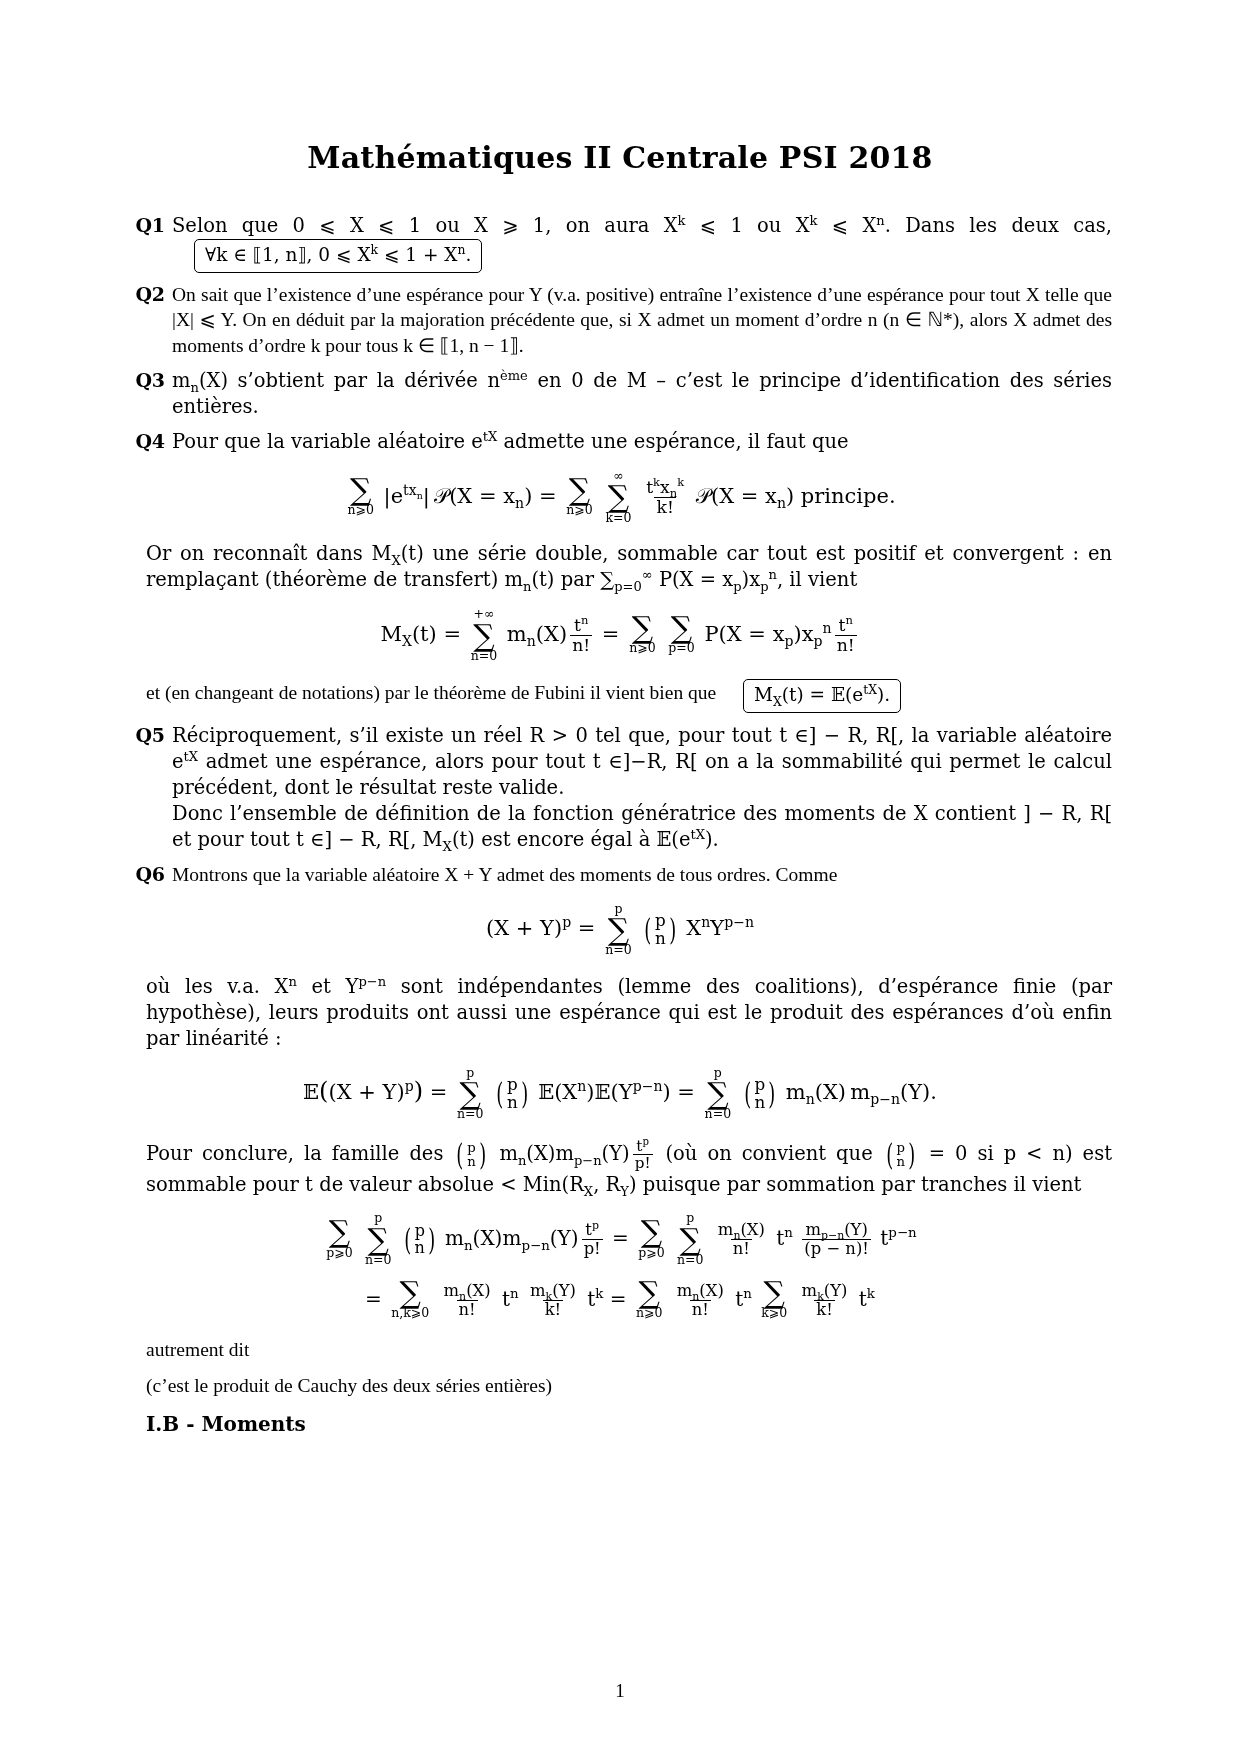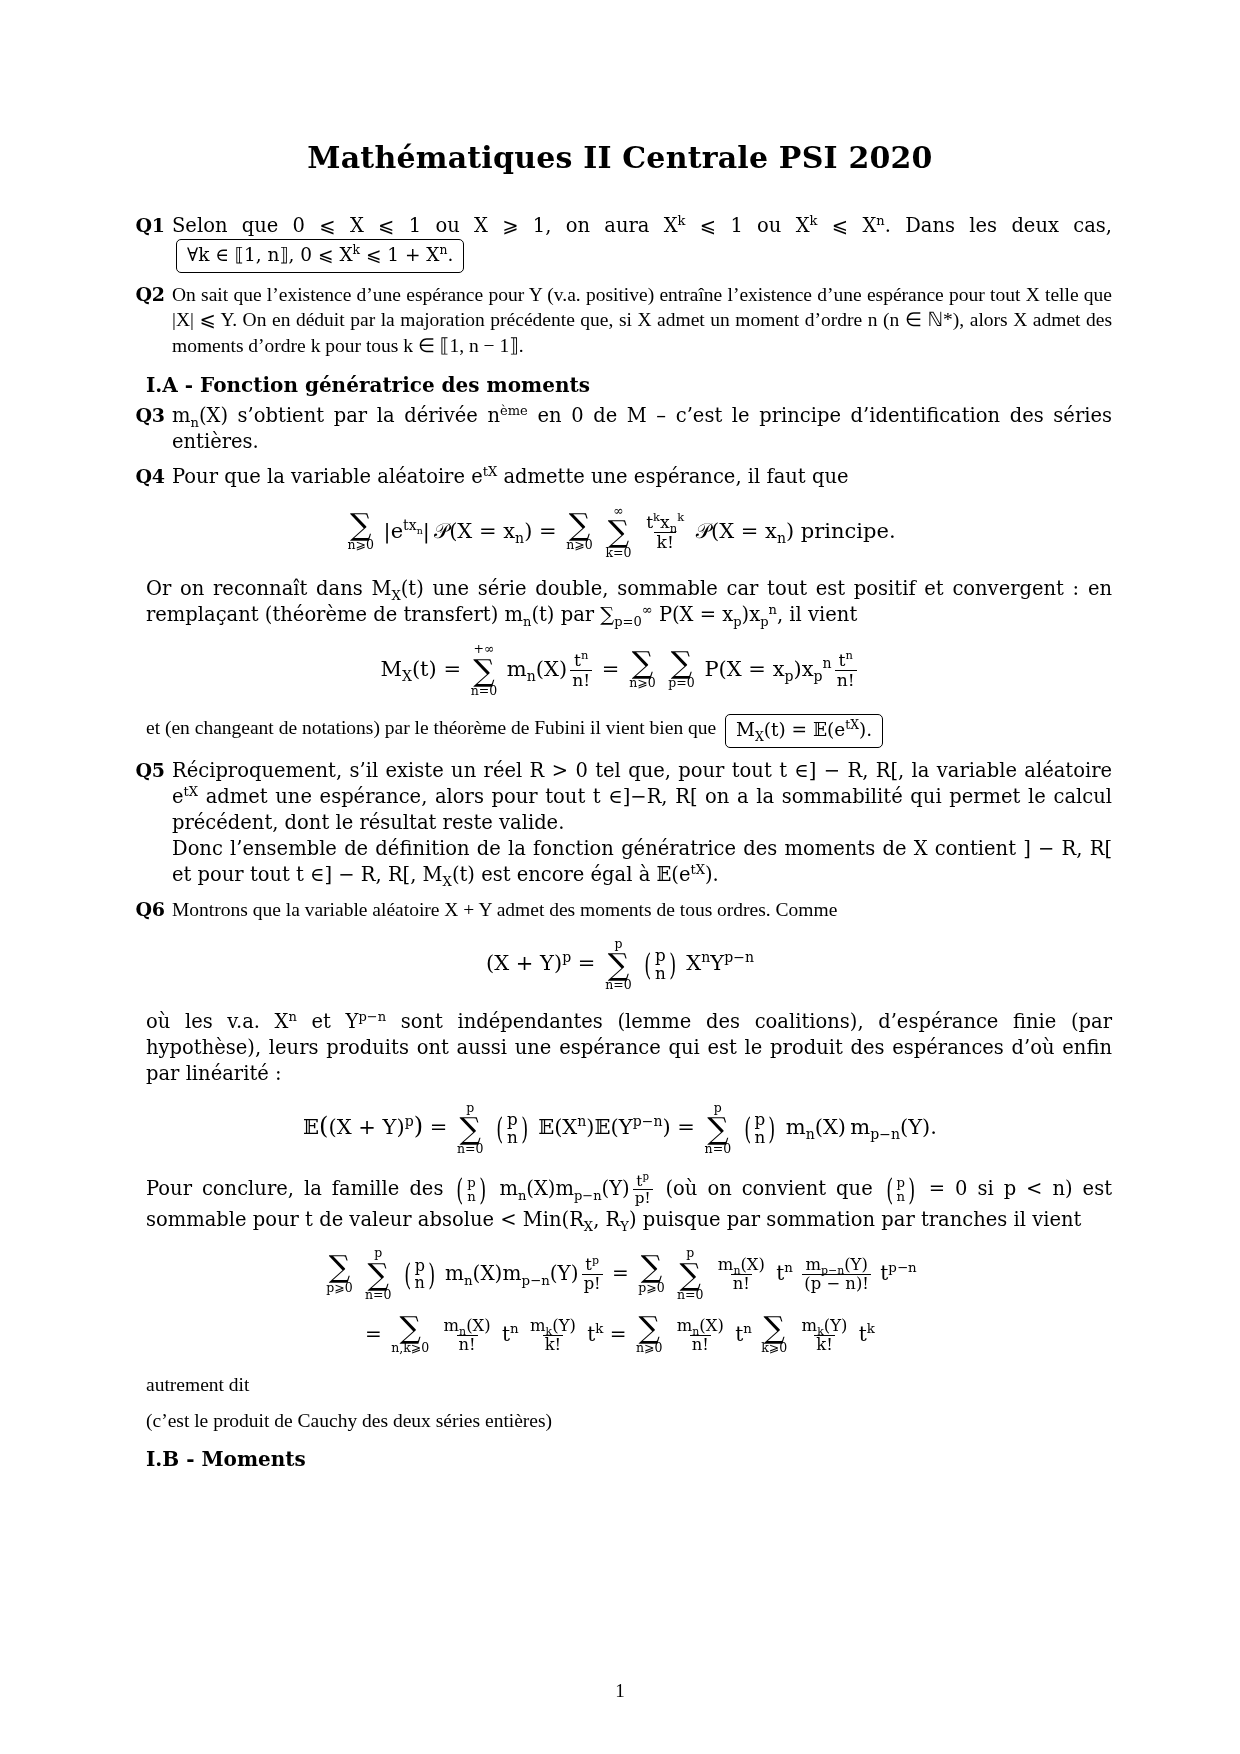--- a/index.html
+++ b/index.html
@@ -70,21 +70,21 @@
     text-align:center;
     margin:14px 0 16px 0;
     font-size:21px;
   }
   .eq.small { font-size:20px; }
   .boxed {
     display:inline-block;
     border:1.2px solid #000;
     border-radius:5px;
     padding:3px 10px 4px 10px;
-    margin-left:4px;
+    margin-left:22px;
     font-size:18.5px;
     white-space:nowrap;
     vertical-align:-2px;
   }
   .math { font-family:"DejaVu Serif", serif; font-style:normal; }
   .pagenum {
     position:absolute;
     left:0; right:0;
     bottom:52px;
     text-align:center;
@@ -135,21 +135,21 @@
     padding:0 1px;
   }
   sub, sup { font-size:0.67em; line-height:0; }
   .inlsum { font-family:"DejaVu Serif", serif; }
 </style>
 </head>
 <body>
 
 <div class="page">
 
-  <div class="doc-title">Mathématiques II Centrale PSI 2020</div>
+  <div class="doc-title">Mathématiques II Centrale PSI 2018</div>
 
 
   <div class="qblock">
     <div class="qnum">Q1</div>
     <div class="qbody">
       <span class="math">Selon que 0 ⩽ X ⩽ 1 ou X ⩾ 1, on aura X<sup>k</sup> ⩽ 1 ou X<sup>k</sup> ⩽ X<sup>n</sup>. Dans les deux cas,</span>
       <span class="boxed">
         <span class="math">∀k ∈ ⟦1, n⟧, 0 ⩽ X<sup>k</sup> ⩽ 1 + X<sup>n</sup>.</span>
       </span>
     </div>
@@ -157,21 +157,20 @@
 
   <div class="qblock">
     <div class="qnum">Q2</div>
     <div class="qbody">
       <span>On sait que l’existence d’une espérance pour Y (v.a. positive) entraîne l’existence d’une espérance</span>
       <span>pour tout X telle que |X| ⩽ Y. On en déduit par la majoration précédente que, si X admet un moment</span>
       <span>d’ordre n (n ∈ ℕ*), alors X admet des moments d’ordre k pour tous k ∈ ⟦1, n − 1⟧.</span>
     </div>
   </div>
 
-  <div class="sub-head">I.A - Fonction génératrice des moments</div>
 
   <div class="qblock">
     <div class="qnum">Q3</div>
     <div class="qbody">
       <span class="math">m<sub>n</sub>(X) s’obtient par la dérivée n<sup>ème</sup> en 0 de M – c’est le principe d’identification des séries entières.</span>
     </div>
   </div>
 
   <div class="qblock">
     <div class="qnum">Q4</div>

